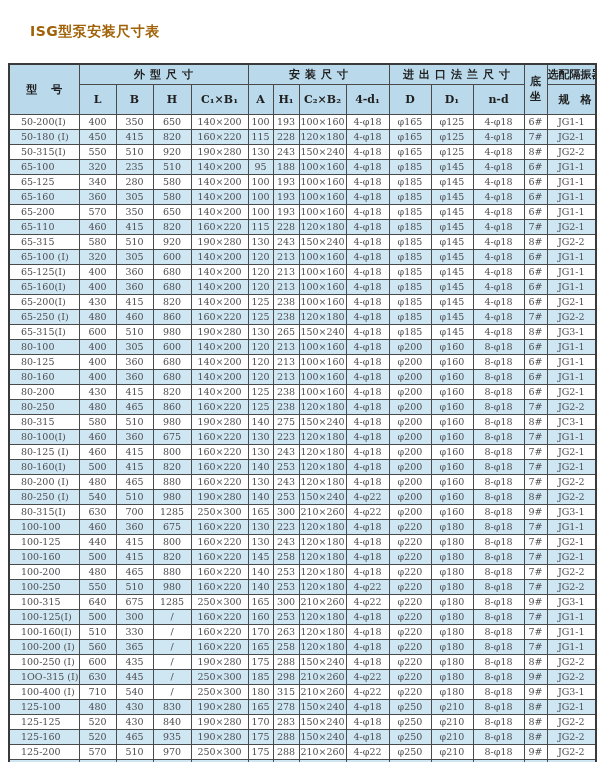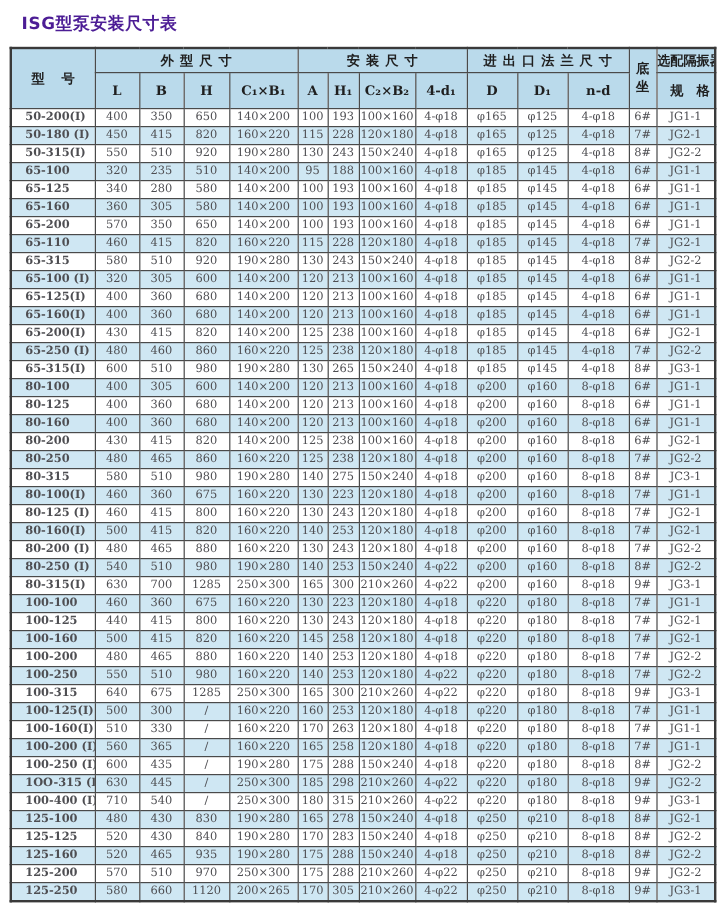--- a/index.html
+++ b/index.html
@@ -10,23 +10,23 @@
     height: 762px;
     overflow: hidden;
     font-family: "DejaVu Serif", "Liberation Serif", serif;
   }
   .page {
     width: 603px;
     height: 762px;
     background: #ffffff;
   }
   .page-title {
-    margin: 4px;
+    margin: 16px;
     padding: 7px 0 6px 14px;
-    color: #4c1d95;
+    color: #a16207;
     font-family: "DejaVu Sans", "Liberation Sans", sans-serif;
     font-weight: bold;
     font-size: 14px;
     letter-spacing: 0.5px;
   }
   table.dim-table {
     border-collapse: collapse;
     table-layout: fixed;
     margin-left: 8px;
     width: 587px;
@@ -64,21 +64,20 @@
     line-height: 14px;
     font-size: 9.5px;
     color: #4e4e52;
     text-align: center;
     background: #ffffff;
   }
   .dim-table tbody tr:nth-child(even) td { background: #cfe7f3; }
   .dim-table tbody td.model {
     text-align: left;
     padding-left: 11px;
-    font-weight: bold;
   }
 </style>
 </head>
 <body>
 
 <div class="page">
   <h1 class="page-title">ISG型泵安装尺寸表</h1>
 
   <table class="dim-table">
     <colgroup>

